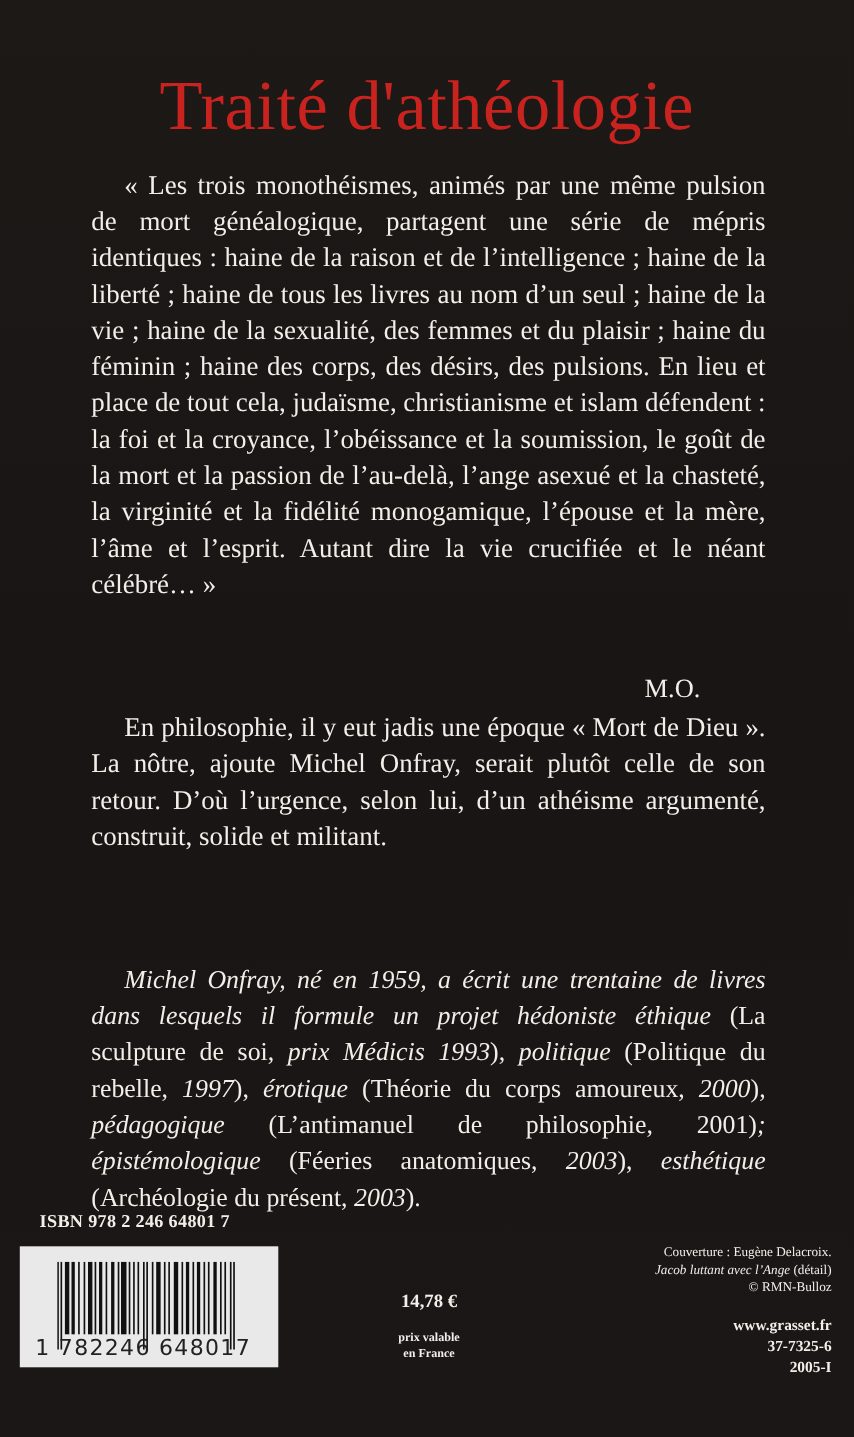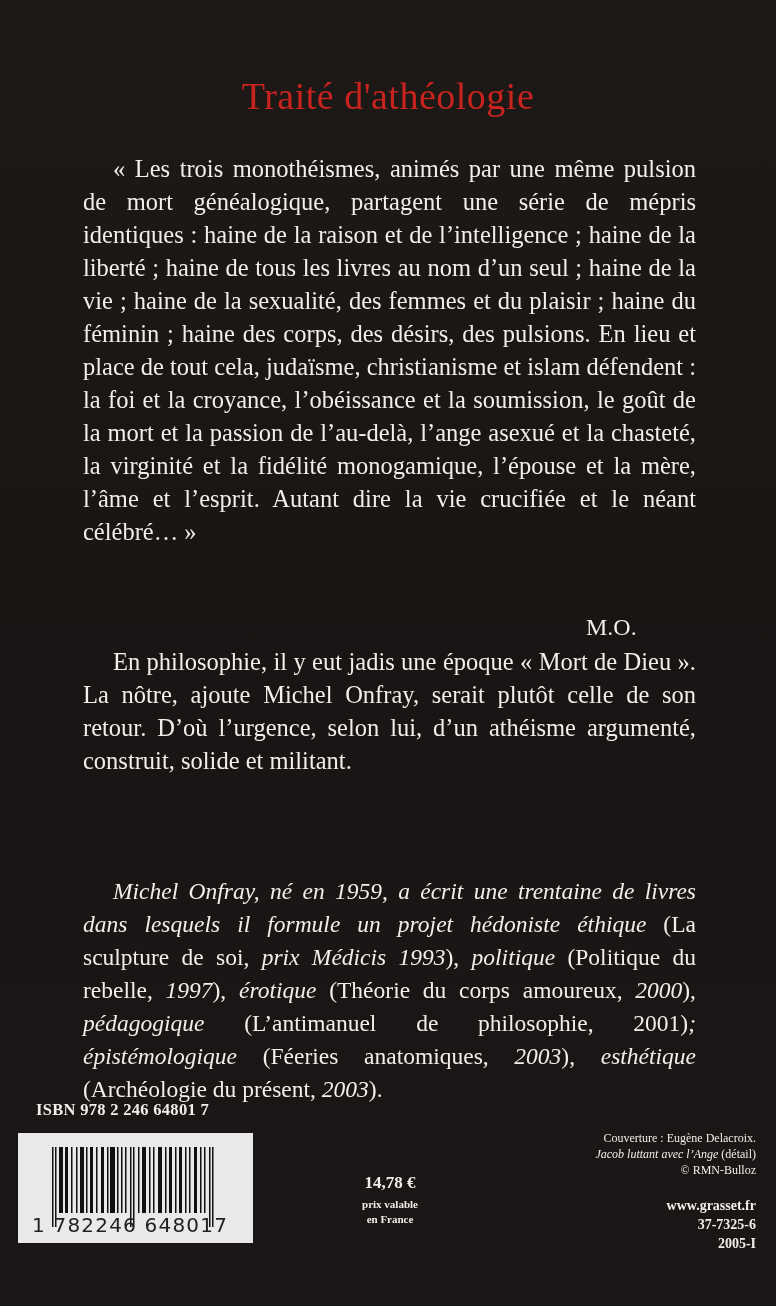--- a/index.html
+++ b/index.html
@@ -15,21 +15,21 @@
       background: linear-gradient(180deg, #1c1917 0%, #181514 50%, #1a1716 100%);
       font-family: "Liberation Serif", "DejaVu Serif", serif;
       color: #f2eee8;
     }
     .title {
       position: absolute;
       top: 66px;
       left: 0;
       width: 776px;
       text-align: center;
-      font-size: 38px;
+      font-size: 64px;
       color: #c8231f;
       letter-spacing: 0.5px;
       line-height: 60px;
     }
     .block {
       position: absolute;
       left: 83px;
       width: 613px;
       text-align: justify;
       font-size: 24.5px;
@@ -81,21 +81,21 @@
       letter-spacing: 1.2px;
     }
     .price {
       position: absolute;
       top: 1173px;
       left: 350px;
       width: 80px;
       text-align: center;
     }
     .price .amt { font-size: 17px; font-weight: bold; }
-    .price .note { font-size: 11px; font-weight: bold; line-height: 15px; margin-top: 4px; }
+    .price .note { font-size: 11px; font-weight: bold; line-height: 15px; margin-top: 16px; }
     .credits {
       position: absolute;
       top: 1130px;
       right: 20px;
       text-align: right;
       font-size: 12px;
       font-weight: normal;
       line-height: 16px;
     }
     .credits i { font-style: italic; text-align: right; }

